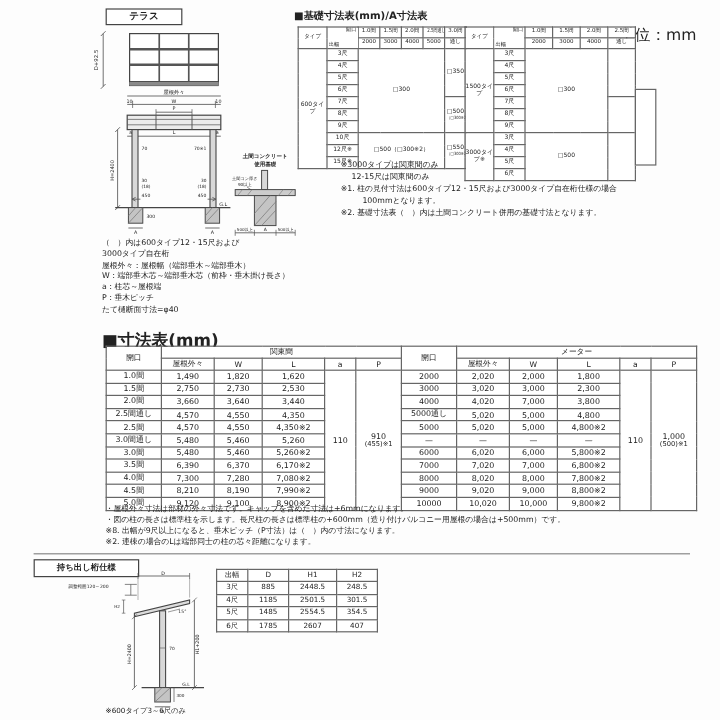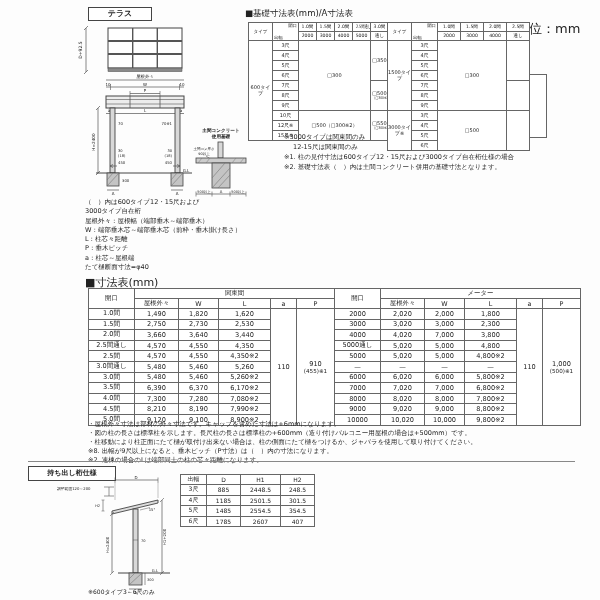--- a/index.html
+++ b/index.html
@@ -23,21 +23,21 @@
     font-weight:normal;padding:0;font-size:6.6px;background:#fff;overflow:hidden}
   .dimtab th{height:9px;font-size:6.4px}
   .dimtab td{height:9.6px}
   .psub{font-size:5.6px}
   
   .ct td,.ct th{border:1px solid #666;text-align:center;vertical-align:middle;
     font-weight:normal;padding:0 1px;font-size:6px;background:#fff}
   .ct th{height:9px}
   .ct td{height:9.5px}
   .titlebox{border:1.2px solid #444;text-align:center;font-weight:bold;background:#fff}
-  .sectitle{font-weight:normal}
+  .sectitle{font-weight:bold}
   .noteline{white-space:nowrap}
   .ind1{padding-left:9px}
   .ind2{padding-left:18px}
   svg text{font-family:"DejaVu Sans",sans-serif;fill:#222}
   .hr{border-top:1px solid #888}
 </style>
 </head>
 <body>
 
 <div class="page">
@@ -292,35 +292,35 @@
           <td>6尺</td>
         </tr>
   </tbody>
     </table>
   <div class="abs annex" style="left:529px;top:74px;width:16px;height:62px"></div>
 
   <div class="abs" style="left:284px;top:132px;font-size:6.5px;line-height:10px">
     <div class="noteline">※3000タイプは関東間のみ</div>
     <div class="noteline ind1">12-15尺は関東間のみ</div>
     <div class="noteline">※1. 柱の見付寸法は600タイプ12・15尺および3000タイプ自在桁仕様の場合</div>
+    <div class="noteline ind2">100mmとなります。</div>
     <div class="noteline">※2. 基礎寸法表（　）内は土間コンクリート併用の基礎寸法となります。</div>
   </div>
 
   <div class="abs" style="left:85px;top:198px;font-size:6.5px;line-height:9.3px">
     <div class="noteline">（　）内は600タイプ12・15尺および</div>
     <div class="noteline">3000タイプ自在桁</div>
     <div class="noteline">屋根外々：屋根幅（端部垂木～端部垂木）</div>
     <div class="noteline">W：端部垂木芯～端部垂木芯（前枠・垂木掛け長さ）</div>
-    <div class="noteline">L：柱芯々距離</div>
+    <div class="noteline">a：柱芯～屋根端</div>
     <div class="noteline">P：垂木ピッチ</div>
-    <div class="noteline">a：柱芯～屋根端</div>
     <div class="noteline">たて樋断面寸法=φ40</div>
   </div>
 
-  <div class="abs sectitle" style="left:85px;top:275px;font-size:11px">■寸法表(mm)</div>
+  <div class="abs sectitle" style="left:85px;top:275px;font-size:14px">■寸法表(mm)</div>
 
   <table class="dimtab abs" style="left:88px;top:288px;width:492px">
     <colgroup>
       <col style="width:46px">
         <col style="width:44px">
         <col style="width:40px">
         <col style="width:52px">
         <col style="width:26px">
         <col style="width:38px">
       <col style="width:46px">
@@ -468,21 +468,20 @@
           <td>10,020</td>
           <td>10,000</td>
           <td>9,800※2</td>
     </tr>
   </tbody>
     </table>
 
   <div class="abs" style="left:88px;top:420px;font-size:6.5px;line-height:9px">
     <div class="noteline">・屋根外々寸法は部材の外々寸法です。キャップを含めた寸法は+6mmになります。</div>
     <div class="noteline">・図の柱の長さは標準柱を示します。長尺柱の長さは標準柱の+600mm（造り付けバルコニー用屋根の場合は+500mm）です。</div>
-    <div class="noteline">・柱移動により柱正面にたて樋が取付け出来ない場合は、柱の側面にたて樋をつけるか、ジャバラを使用して取り付けてください。</div>
     <div class="noteline">※8. 出幅が9尺以上になると、垂木ピッチ（P寸法）は（　）内の寸法になります。</div>
     <div class="noteline">※2. 連棟の場合のLは端部同士の柱の芯々距離になります。</div>
   </div>
 
   <div class="abs hr" style="left:28px;top:461px;width:547px;height:0"></div>
 
   <div class="abs titlebox" style="left:28px;top:466px;width:86px;height:13px;font-size:7px;line-height:13px">持ち出し桁仕様</div>
 
   <svg class="abs" style="left:55px;top:476px" width="118" height="122" viewBox="55 476 118 122">
     <line x1="115" y1="480" x2="158" y2="480" stroke="#555" stroke-width="0.7"></line>

